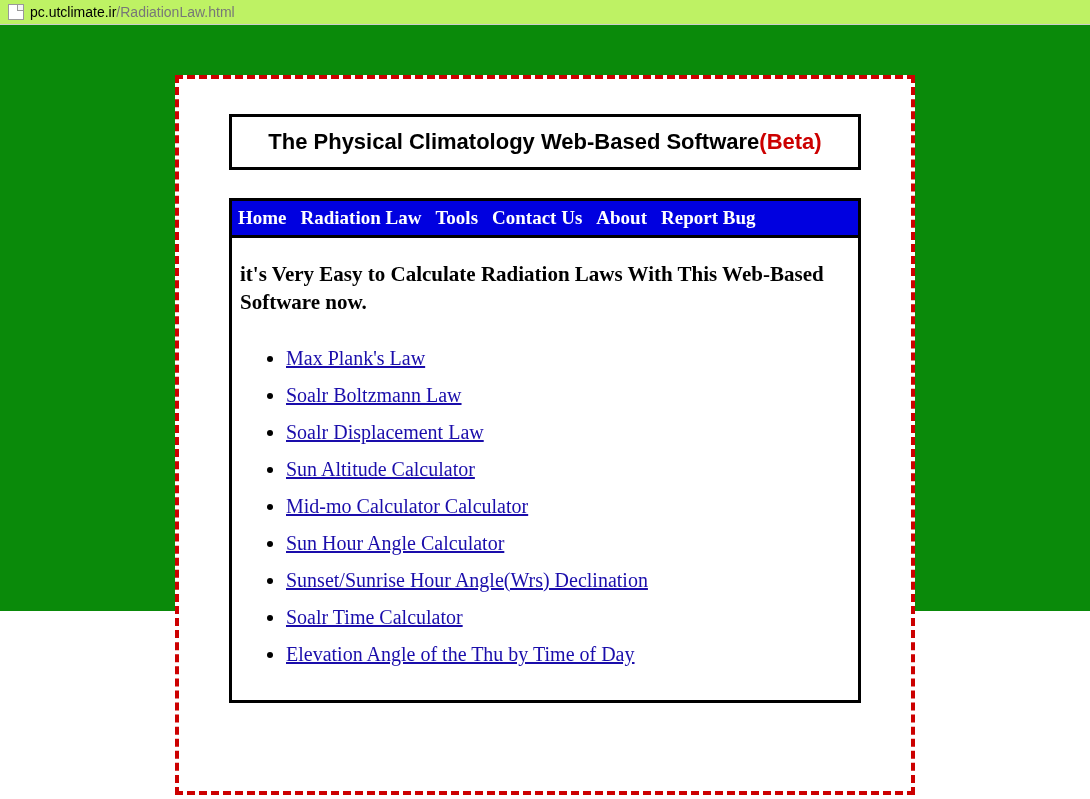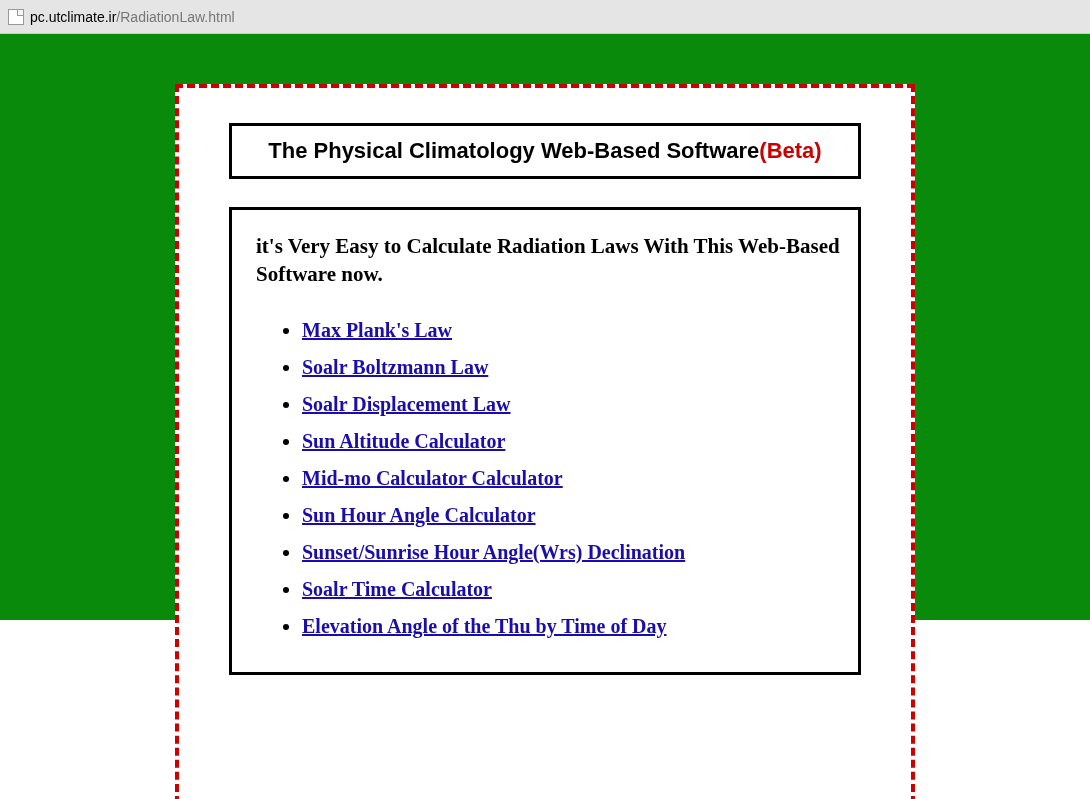--- a/index.html
+++ b/index.html
@@ -4,26 +4,26 @@
 <style>
   * { margin: 0; padding: 0; box-sizing: border-box; }
   body {
     font-family: Arial, Helvetica, sans-serif;
     background: #fff;
     width: 1090px;
     height: 799px;
     overflow: hidden;
   }
   .browser-chrome {
-    height: 34px;
+    height: 25px;
     border-bottom: 1px solid #ccc;
     display: flex;
     align-items: center;
     padding: 0 8px;
-    background: #e5e5e5;
+    background: #bef264;
   }
   .page-icon {
     width: 16px;
     height: 16px;
     border: 1px solid #999;
     background: #fff;
     margin-right: 6px;
     position: relative;
   }
   .page-icon::after {
@@ -84,38 +84,38 @@
   }
   .nav-bar a {
     color: #fff;
     font-weight: bold;
     font-size: 19px;
     text-decoration: none;
     font-family: "Times New Roman", serif;
     cursor: pointer;
   }
   .content-body {
-    padding: 22px 10px 20px 24px;
+    padding: 22px 10px 20px 8px;
     font-family: "Times New Roman", serif;
   }
   .intro {
     font-size: 21px;
     font-weight: bold;
     color: #000;
     line-height: 1.35;
     margin-bottom: 30px;
   }
   .link-list {
     list-style: disc;
     padding-left: 46px;
   }
   .link-list li {
     margin-bottom: 14px;
     font-size: 20px;
-    font-weight: bold;
+    font-weight: normal;
   }
   .link-list a {
     color: #1a0dab;
     text-decoration: underline;
     cursor: pointer;
   }
 </style>
 </head>
 <body>
 
@@ -127,20 +127,28 @@
 </div>
 
 <div class="viewport">
   <div class="dashed-wrap">
 
     <div class="title-box">
       <span class="title-main">The Physical Climatology Web-Based Software</span><span class="title-beta">(Beta)</span>
     </div>
 
     <div class="content-frame">
+      <div class="nav-bar">
+        <a>Home</a>
+        <a>Radiation Law</a>
+        <a>Tools</a>
+        <a>Contact Us</a>
+        <a>About</a>
+        <a>Report Bug</a>
+      </div>
 
       <div class="content-body">
         <p class="intro">it's Very Easy to Calculate Radiation Laws With This Web-Based Software now.</p>
         <ul class="link-list">
           <li><a>Max Plank's Law</a></li>
           <li><a>Soalr Boltzmann Law</a></li>
           <li><a>Soalr Displacement Law</a></li>
           <li><a>Sun Altitude Calculator</a></li>
           <li><a>Mid-mo Calculator Calculator</a></li>
           <li><a>Sun Hour Angle Calculator</a></li>

